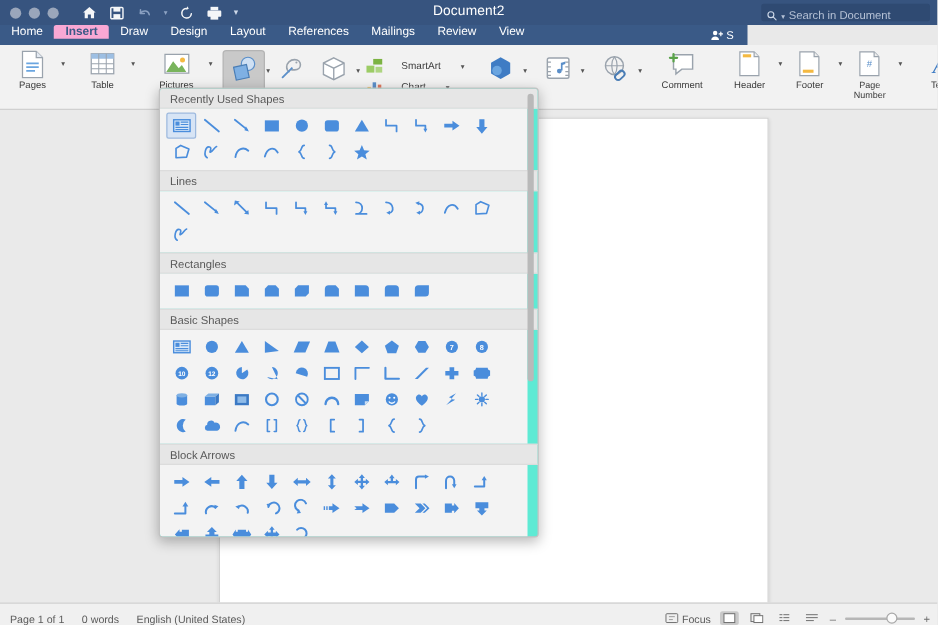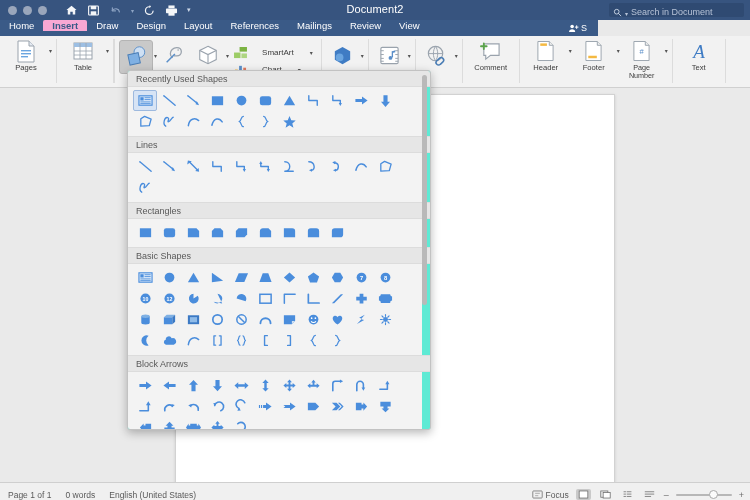--- a/index.html
+++ b/index.html
@@ -247,20 +247,35 @@
                 <path d="M8 3v16M14 3v16M2 11h18M2 15h18" stroke="#9aa3ad" stroke-width=".8"></path>
               </svg>
           </div>
           <div class="lbl">Table</div>
         </div>
         <span class="caret">▾</span>
       </div>
     </div>
     <div class="sep"></div>
 
+    <div class="grp">
+      <div class="withcaret">
+        <div class="bigbtn" style="width:50px">
+          <div class="ic">
+            <svg width="23" height="21" viewBox="0 0 23 21">
+                <rect x="2" y="2.5" width="19" height="15" fill="#fff" stroke="#9aa3ad"></rect>
+                <circle cx="16" cy="7" r="2" fill="#f4b942"></circle>
+                <path d="M3 16.5 8.5 8l4.5 5.5 2.5-2.5 3.5 5.5z" fill="#79b45c"></path>
+              </svg>
+          </div>
+          <div class="lbl">Pictures</div>
+        </div>
+        <span class="caret">▾</span>
+      </div>
+    </div>
     <div class="sep"></div>
 
     <div class="grp">
       <div class="withcaret">
         <div class="iconbtn active">
           <span>
             <svg width="23" height="23" viewBox="0 0 24 24">
                 <circle cx="15" cy="8.5" r="5.6" fill="#cfe0f3" stroke="#5b8fc9"></circle>
                 <rect x="4" y="10" width="11" height="11" transform="rotate(-12 9.5 15.5)" fill="#7fb0e3" stroke="#4a7db5"></rect>
               </svg>

